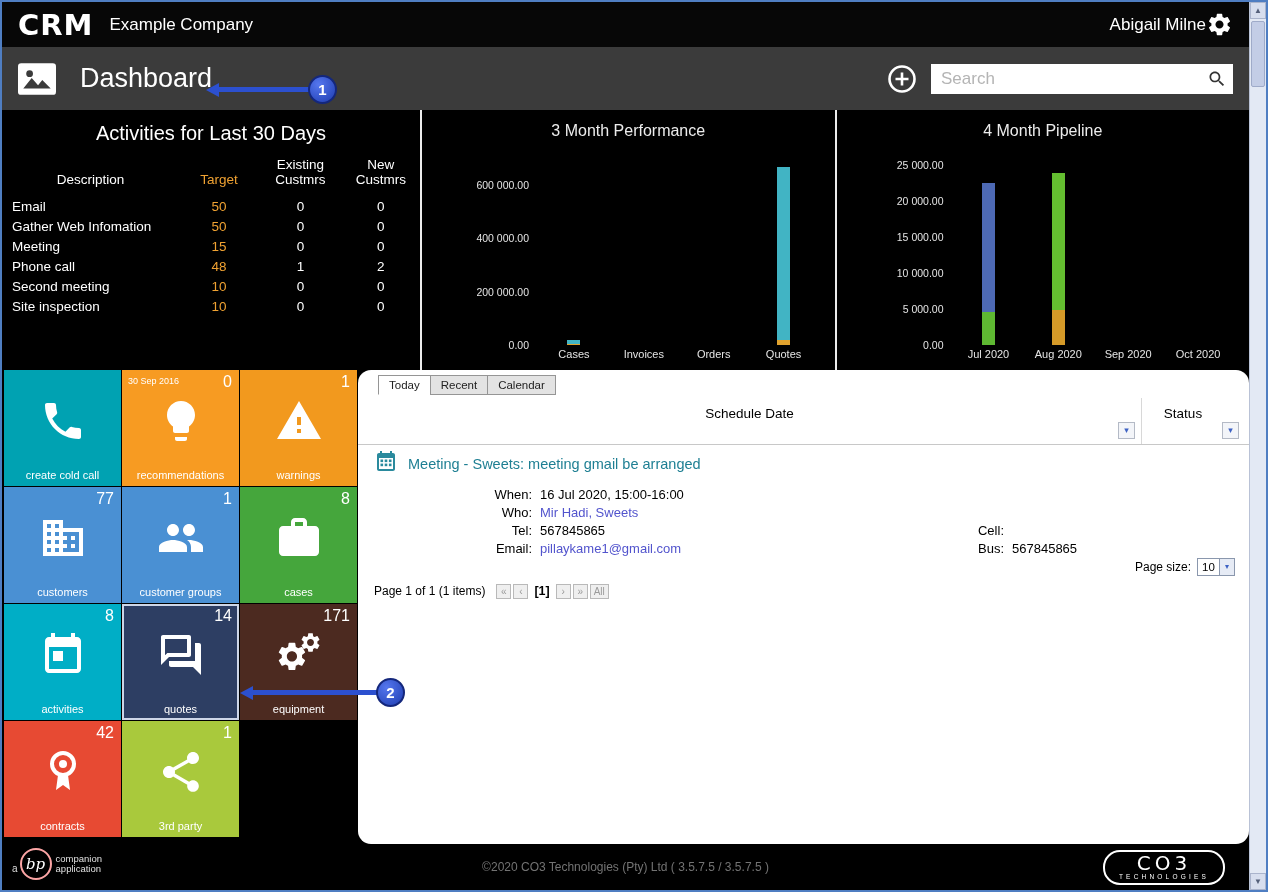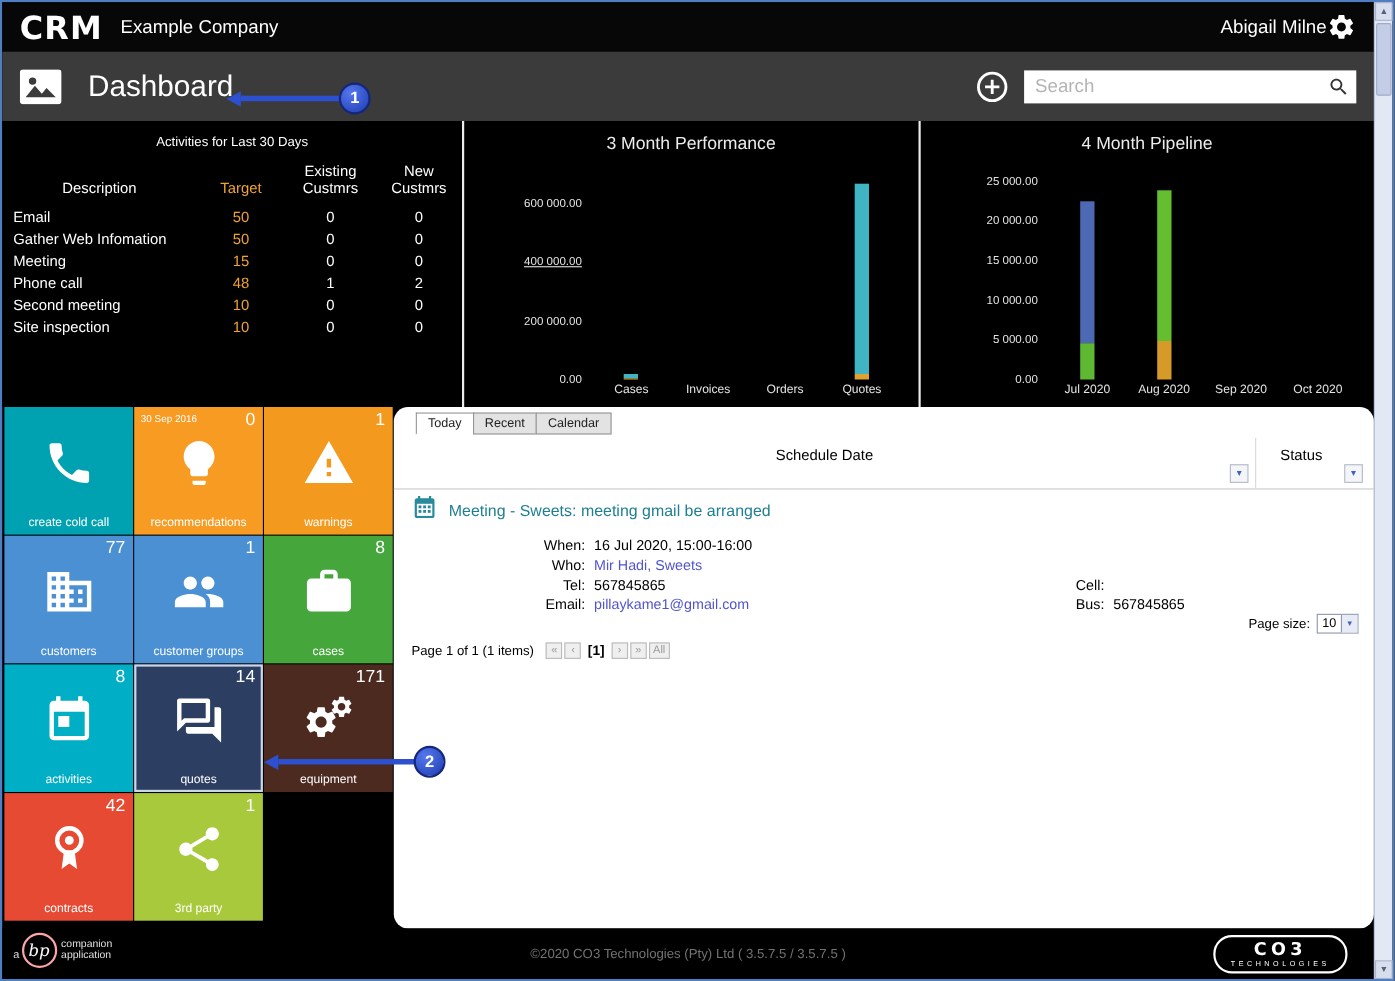--- a/index.html
+++ b/index.html
@@ -29,21 +29,21 @@
              padding:0 6px 0 8px;box-sizing:border-box;}
   .searchbox input{flex:1;border:none;outline:none;font-size:17px;color:#333;background:transparent;
                    font-family:"Liberation Sans",sans-serif;}
   .searchbox input::placeholder{color:#b4b4b4;}
   .search-btn{cursor:pointer;}
   .search-btn svg{width:20px;height:20px;display:block;}
 
   
   .panels{position:absolute;top:108px;left:0;right:17px;height:260px;display:flex;background:#000;}
   .panel-activities{width:420px;box-sizing:border-box;border-right:2px solid #ececec;padding-top:10px;}
-  .act-title{color:#fff;text-align:center;font-size:12px;margin:2px 0 10px;}
+  .act-title{color:#fff;text-align:center;font-size:20px;margin:2px 0 10px;}
   .act-table{width:100%;border-collapse:collapse;color:#fff;font-size:13.5px;}
   .act-table th{font-weight:normal;text-align:center;vertical-align:bottom;padding:2px 0 9px;}
   .c-desc{width:176px;} .c-target{width:80px;color:#f0a232;} .c-exist{width:82px;} .c-new{width:78px;}
   .act-table td{text-align:center;padding:2.5px 0;}
   .act-table td:first-child{text-align:left;padding-left:10px;}
   .act-table td.orange{color:#f0a232;}
 
   .panel-chart{flex:1;position:relative;box-sizing:border-box;}
   .panel-chart.first{border-right:2px solid #ececec;}
   .chart-title{color:#ececec;text-align:center;font-size:16px;padding-top:12px;}
@@ -111,21 +111,21 @@
   .copyright{position:absolute;left:0;right:0;top:50%;transform:translateY(-50%);text-align:center;
              font-size:12px;color:#737373;}
   .comp-logo{position:absolute;left:10px;top:4px;display:flex;align-items:center;color:#ddd;}
   .comp-a{font-size:10px;margin-right:2px;align-self:flex-end;margin-bottom:6px;}
   .comp-circle{width:32px;height:32px;border:2px solid #fca5a5;border-radius:50%;display:flex;align-items:center;
                justify-content:center;font-family:"DejaVu Serif",serif;font-style:italic;font-size:15px;color:#fff;
                box-sizing:border-box;}
   .comp-text{margin-left:4px;font-size:9.5px;line-height:10px;color:#e0e0e0;}
   .co3-logo{position:absolute;right:24px;top:6px;border:2px solid #fff;border-radius:17px;padding:1px 14px 3px;
             text-align:center;}
-  .co3-name{font-size:16px;font-weight:bold;letter-spacing:4px;line-height:20px;font-family:"DejaVu Sans",sans-serif;}
+  .co3-name{font-size:20px;font-weight:normal;letter-spacing:4px;line-height:20px;font-family:"DejaVu Sans",sans-serif;}
   .co3-sub{font-size:6.5px;letter-spacing:3.2px;line-height:7px;}
 
   
   .scrollbar{position:absolute;right:0;top:0;bottom:0;width:17px;background:#e3e9f4;border-left:1px solid #b9c2d6;
              box-sizing:border-box;}
   .sb-btn{position:absolute;left:0;right:0;height:17px;background:#d7deee;border:1px solid #aab4cc;
           box-sizing:border-box;color:#55607a;font-size:8px;line-height:15px;text-align:center;cursor:pointer;}
   .sb-up{top:0;} .sb-down{bottom:0;}
   .sb-thumb{position:absolute;left:1px;right:1px;top:19px;height:64px;background:#c3cde6;
             border:1px solid #9fabc9;border-radius:2px;cursor:pointer;}
@@ -233,21 +233,21 @@
         </tbody>
       </table>
     </div>
 
     <div class="panel-chart first">
       <div class="chart-title">3 Month Performance</div>
       <div class="chart-body">
         <div class="y-axis">
             <div class="ytick" style="bottom: 0%;">0.00</div>
             <div class="ytick" style="bottom: 28.5714%;">200 000.00</div>
-            <div class="ytick" style="bottom: 57.1429%; text-decoration: underline;">400 000.00</div>
+            <div class="ytick" style="bottom: 57.1429%;">400 000.00</div>
             <div class="ytick" style="bottom: 85.7143%;">600 000.00</div>
           </div>
         <div class="plot">
             <div class="bar-col">
               <div class="bar-stack">
                 <div class="bar-seg" style="height: 0.571429%; background: rgb(224, 162, 46);"></div>
                 <div class="bar-seg" style="height: 2%; background: rgb(65, 180, 196);"></div>
               </div>
               <div class="bar-label">Cases</div>
             </div>

